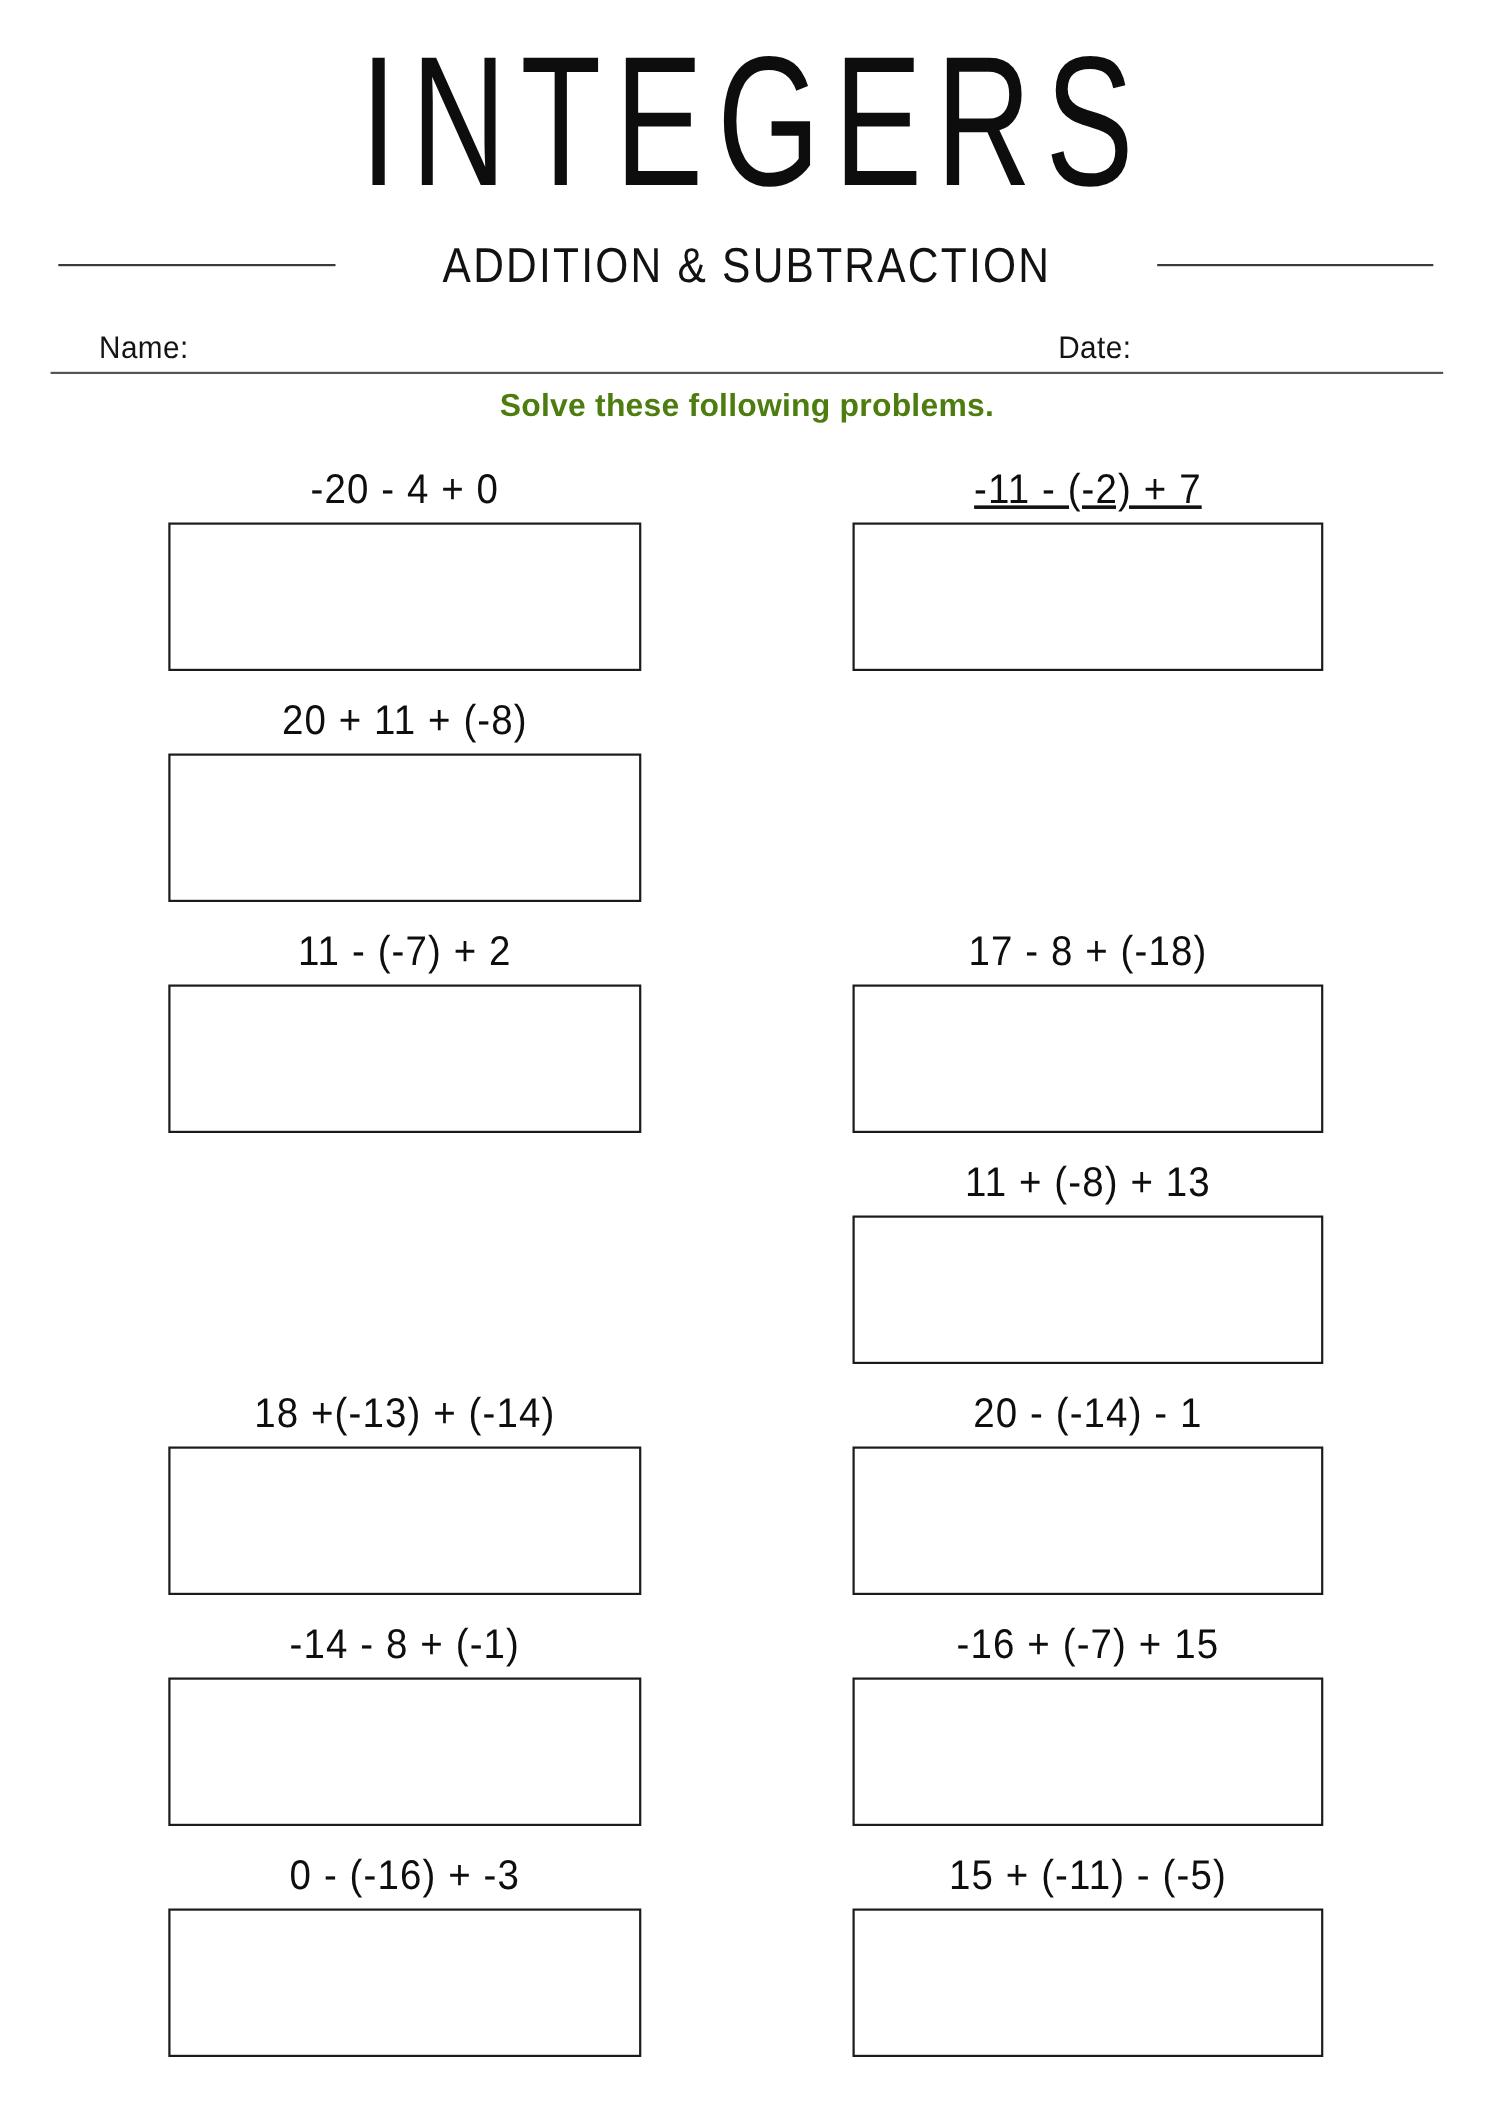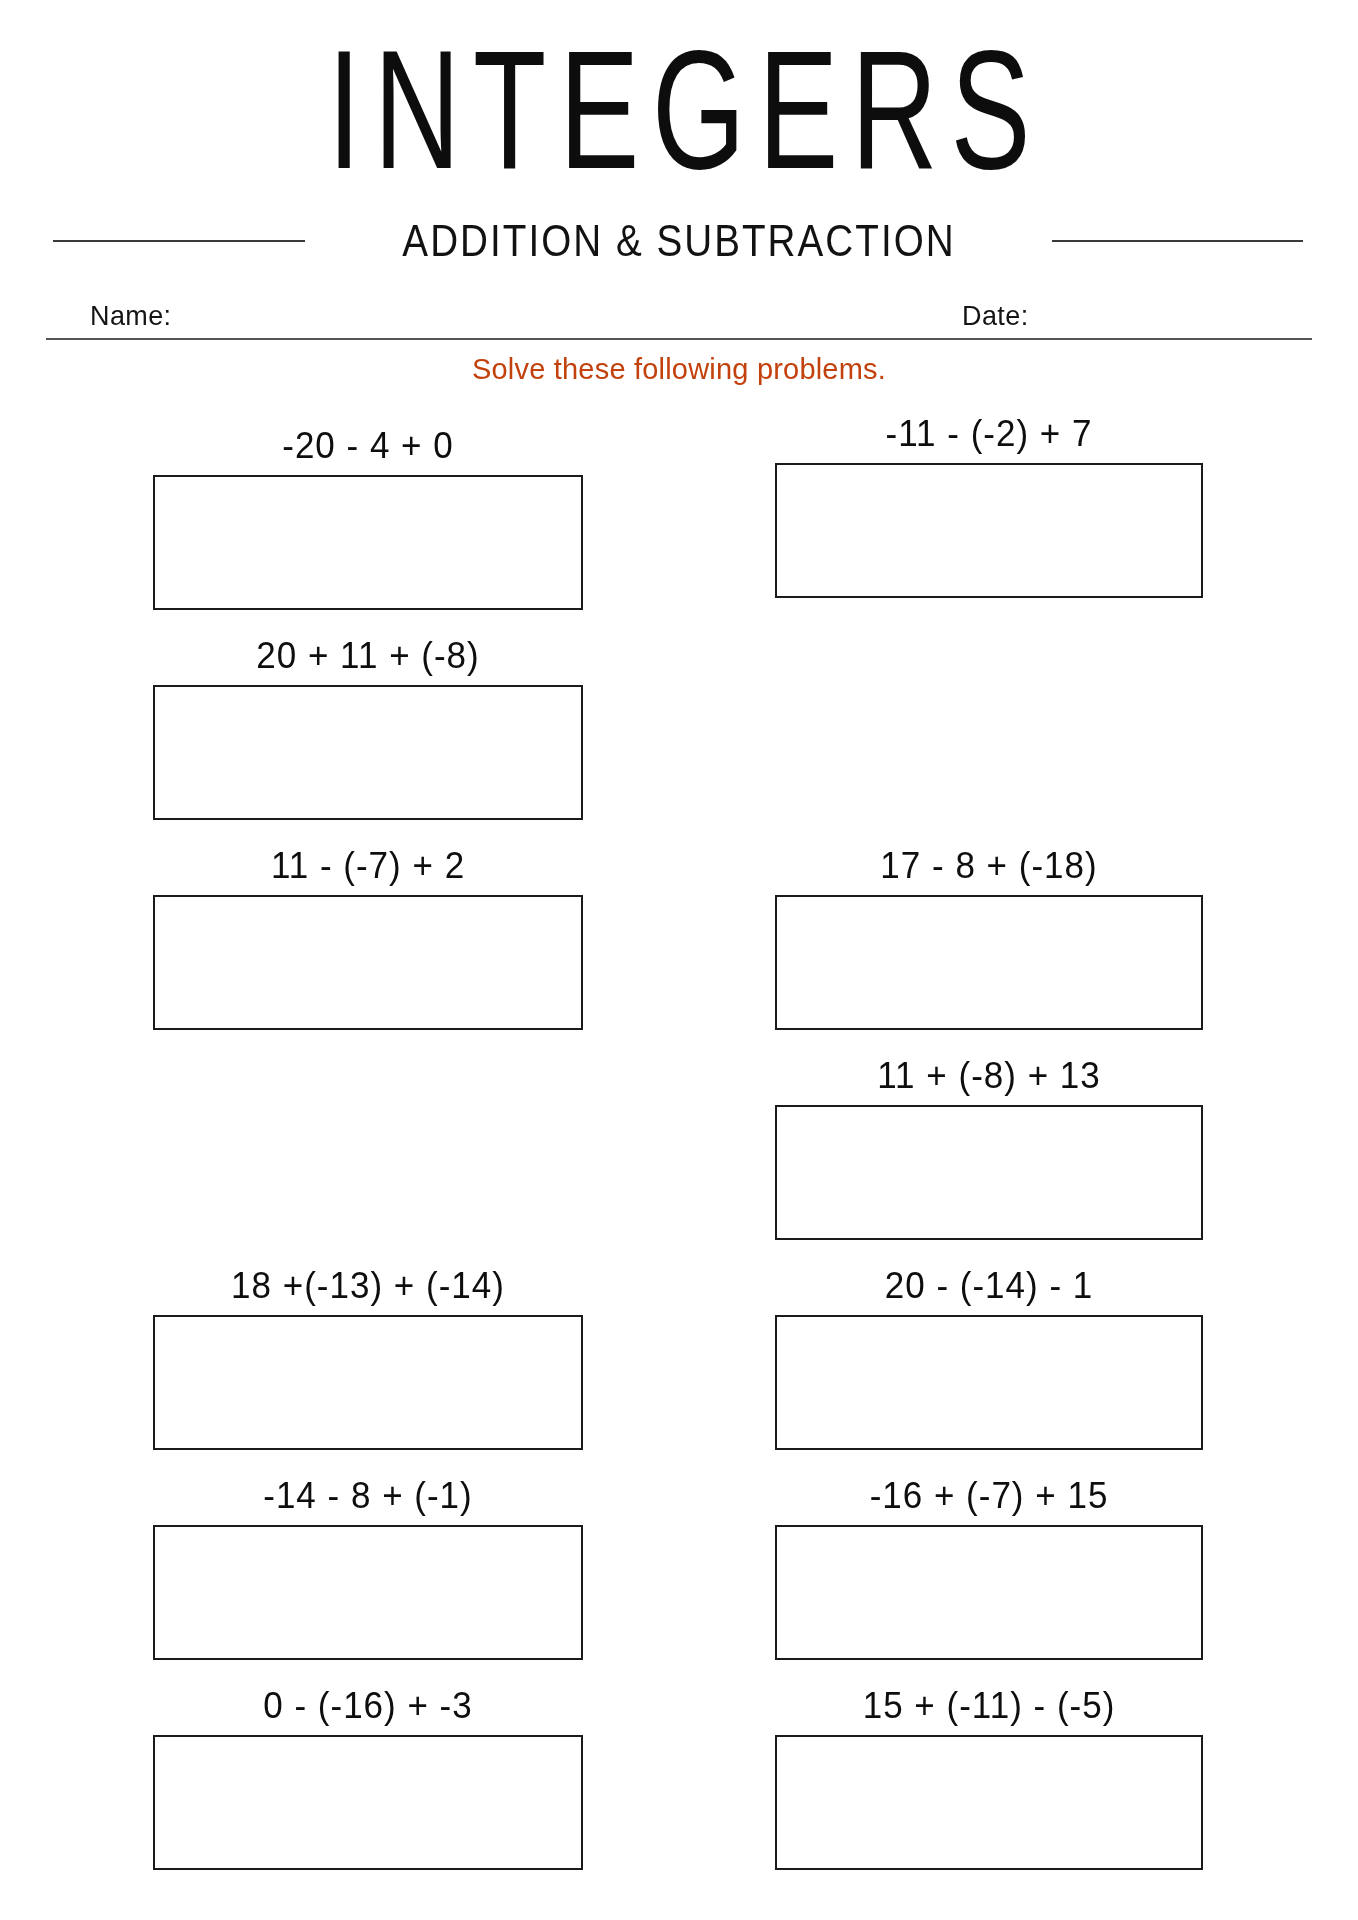--- a/index.html
+++ b/index.html
@@ -124,23 +124,23 @@
 
   
   .instruction {
     position: absolute;
     top: 352px;
     left: 0;
     width: 1358px;
     text-align: center;
     font-size: 29px;
     line-height: 34px;
-    font-weight: 400;
+    font-weight: 700;
     letter-spacing: 0.2px;
-    color: #c2410c;
+    color: #4d7c0f;
     white-space: nowrap;
   }
 
   
   .grid {
     position: absolute;
     top: 0;
     left: 0;
     width: 1358px;
     height: 1920px;
@@ -195,21 +195,21 @@
     <div class="namedate-rule"></div>
   </div>
 
   <div class="instruction">Solve these following problems.</div>
 
   <div class="grid" id="problem-grid">
       <div class="problem col-left" style="top: 427px;">
         <div class="expr">-20 - 4 + 0</div>
         <div class="answer-box"></div>
       </div>
-      <div class="problem col-right" style="top: 415px;">
+      <div class="problem col-right" style="top: 427px; text-decoration: underline;">
         <div class="expr">-11 - (-2) + 7</div>
         <div class="answer-box"></div>
       </div>
       <div class="problem col-left" style="top: 637px;">
         <div class="expr">20 + 11 + (-8)</div>
         <div class="answer-box"></div>
       </div>
       <div class="problem col-left" style="top: 847px;">
         <div class="expr">11 - (-7) + 2</div>
         <div class="answer-box"></div>

